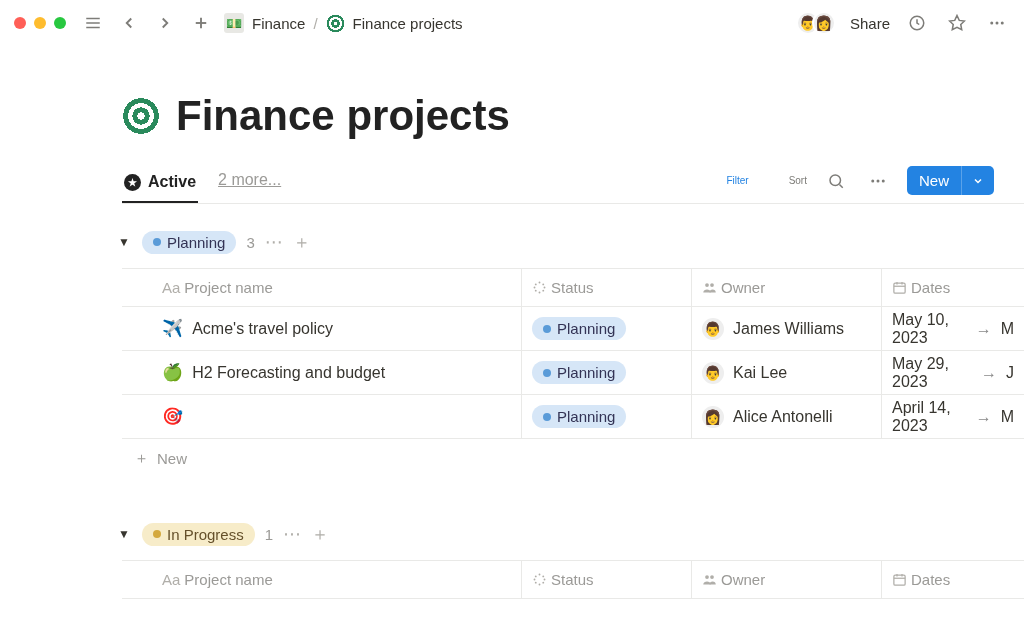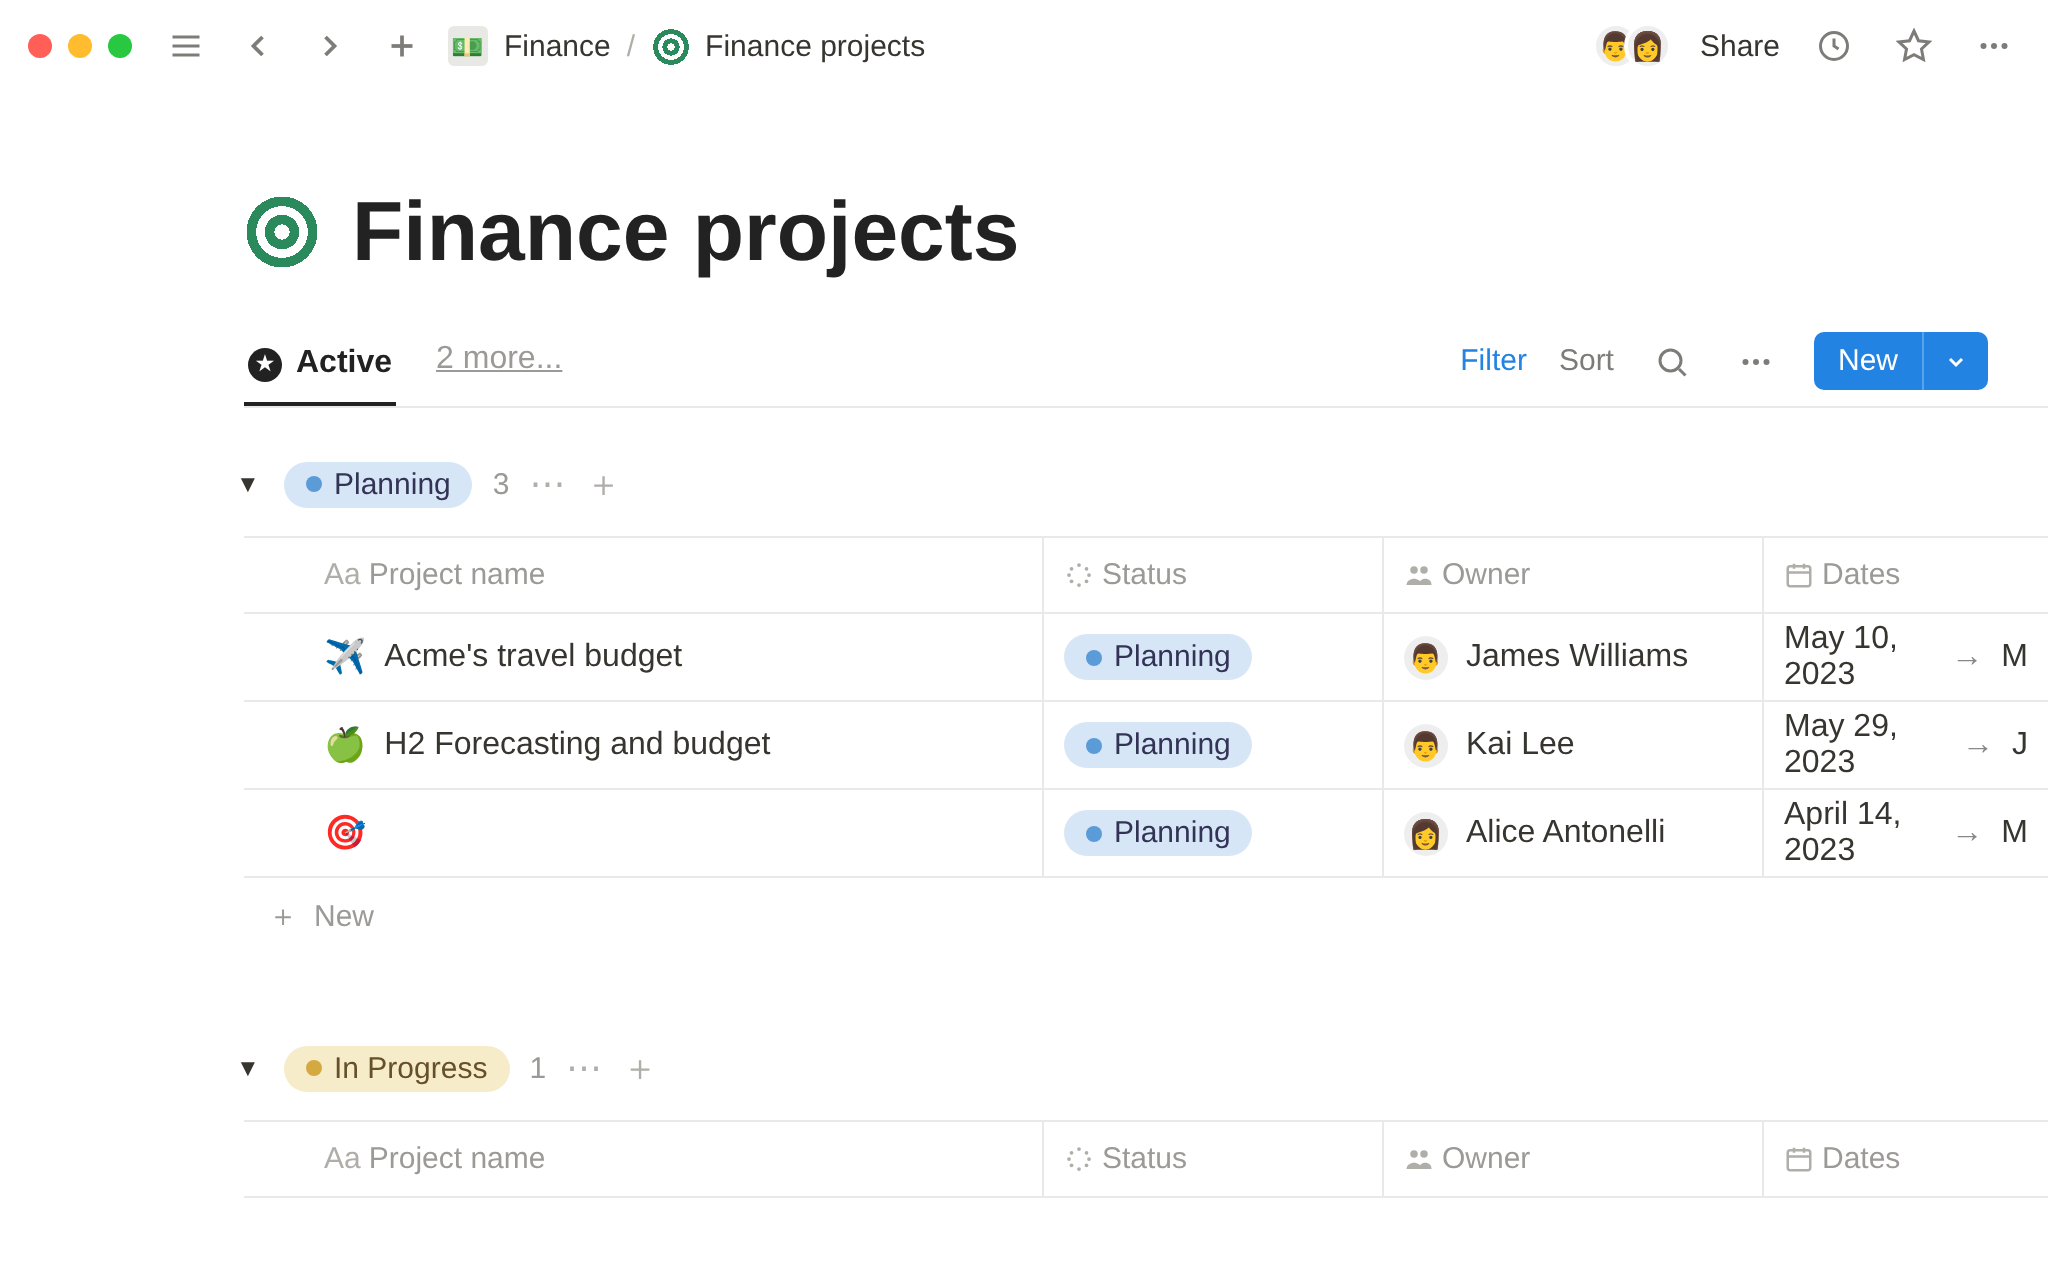--- a/index.html
+++ b/index.html
@@ -66,23 +66,23 @@
       padding: 6px 2px 10px 2px;
       border-bottom: 2px solid transparent;
       margin-bottom: -1px;
     }
     .viewtab.active { color: #222; font-weight: 600; border-bottom-color: #222; }
     .viewmore { color: #9b9a97; font-size: 16px; cursor: pointer; padding-bottom: 10px; text-decoration: underline; }
     .viewbar-right {
       margin-left: auto; display: flex; align-items: center; gap: 16px;
       padding-bottom: 8px;
     }
-    .ctl-link { font-size: 15px; cursor: pointer; }
+    .ctl-link { font-size: 10px; cursor: pointer; }
     .ctl-blue { color: #2383e2; font-weight: 500; }
-    .ctl-gray { color: #7d7c78; }
+    .ctl-gray { color: #7d7c78; margin-left: 24px; }
     .newbtn {
       display: flex; align-items: stretch;
       background: #2383e2; color: #fff; border-radius: 5px;
       overflow: hidden; font-size: 15px; font-weight: 500;
     }
     .newbtn .newlabel { padding: 6px 12px; cursor: pointer; }
     .newbtn .newcaret {
       padding: 6px 10px; cursor: pointer; display: flex; align-items: center;
       border-left: 1px solid rgba(255,255,255,.25);
     }
@@ -313,21 +313,21 @@
                 <line x1="16" y1="3" x2="16" y2="7"></line>
               </svg>
           </span>
           <span>Dates</span>
         </div>
       </div>
 
       <div class="trow">
         <div class="td">
           <span class="cell-emoji">✈️</span>
-          <span>Acme's travel budget</span>
+          <span>Acme's travel policy</span>
         </div>
         <div class="td">
           <span class="pill pill-blue">
             <span class="pdot"></span>
             <span>Planning</span>
           </span>
         </div>
         <div class="td">
           <span class="avatar-sm">👨</span>
           <span>James Williams</span>

